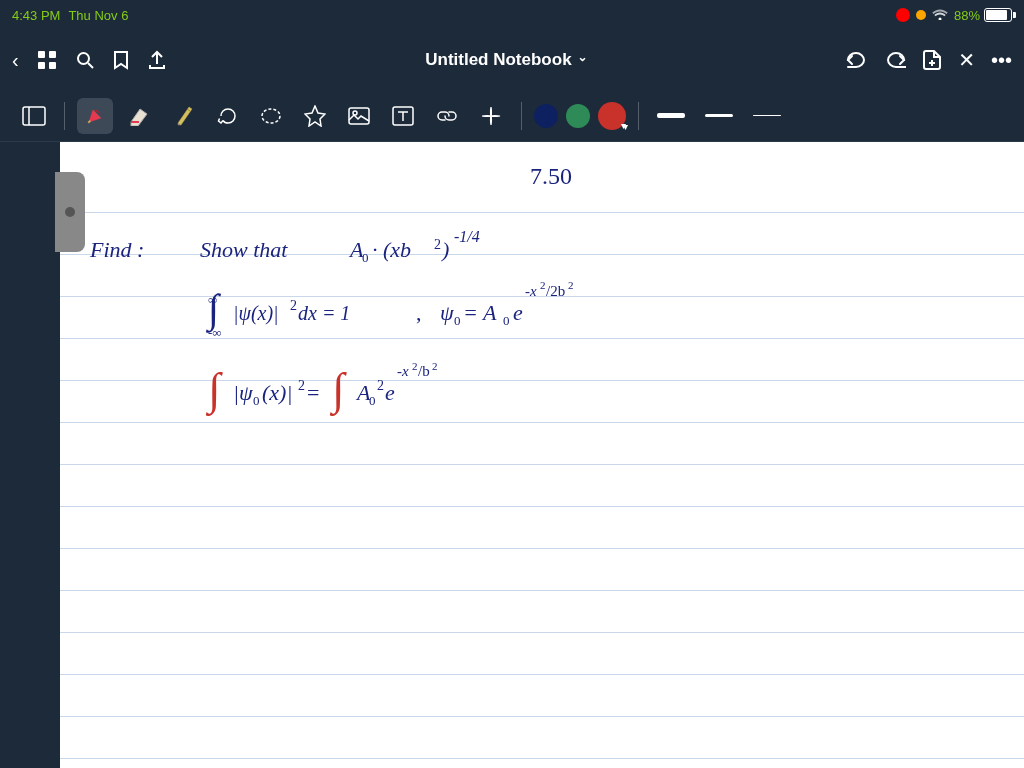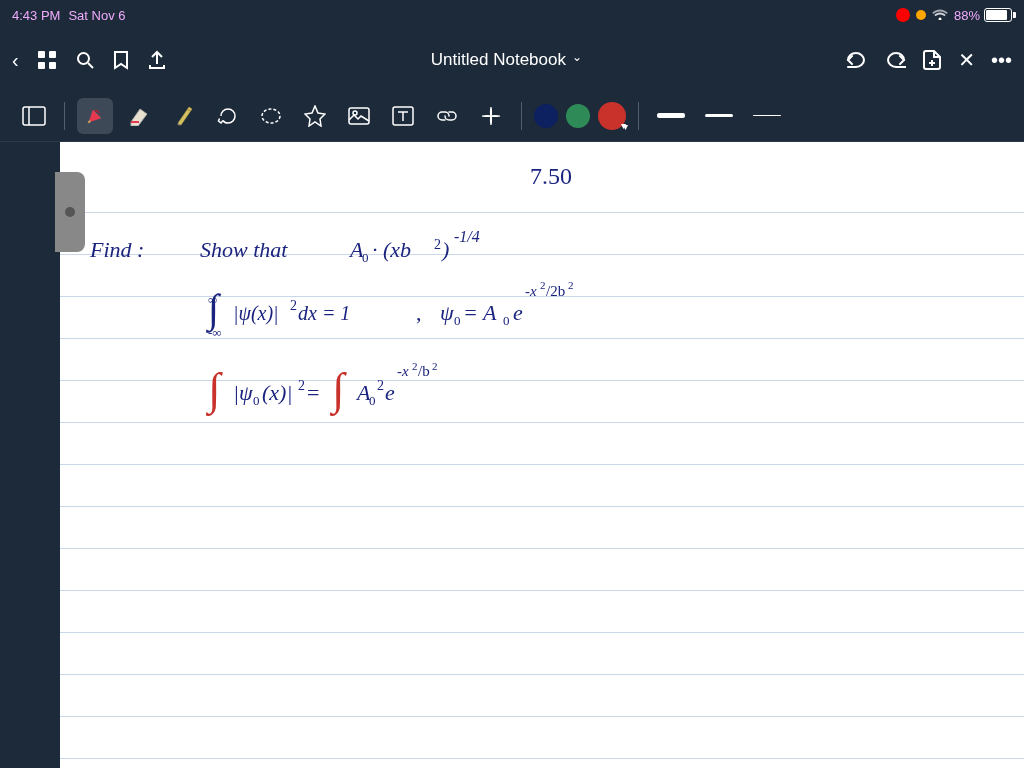--- a/index.html
+++ b/index.html
@@ -6,21 +6,21 @@
     body { width: 1024px; height: 768px; overflow: hidden; background: #1c2a3a; font-family: -apple-system, BlinkMacSystemFont, sans-serif; }
 
     
     #status-bar {
       height: 30px;
       background: #1c2a3a;
       display: flex;
       align-items: center;
       justify-content: space-between;
       padding: 0 12px;
-      color: #f0abfc;
+      color: #84cc16;
       font-size: 13px;
       font-weight: 500;
     }
     #status-bar .left { display: flex; gap: 8px; align-items: center; }
     #status-bar .right { display: flex; gap: 6px; align-items: center; }
     .battery-container { display: flex; align-items: center; gap: 4px; }
     .battery-icon {
       width: 28px; height: 14px; border: 1.5px solid white; border-radius: 3px; position: relative; display: flex; align-items: center; padding: 1px;
     }
     .battery-icon::after { content:''; position:absolute; right:-5px; top:50%; transform:translateY(-50%); width:3px; height:6px; background:white; border-radius:0 1px 1px 0; }
@@ -31,21 +31,21 @@
     
     #toolbar {
       height: 60px;
       background: #1c2a3a;
       display: flex;
       align-items: center;
       justify-content: space-between;
       padding: 0 12px;
     }
     .toolbar-left { display: flex; align-items: center; gap: 18px; }
-    .toolbar-center { display: flex; align-items: flex-start; gap: 4px; color: white; font-size: 17px; font-weight: 400; }
+    .toolbar-center { display: flex; align-items: flex-start; gap: 4px; color: white; font-size: 17px; font-weight: 700; }
     .toolbar-right { display: flex; align-items: center; gap: 16px; }
     .toolbar-btn { color: white; background: none; border: none; cursor: pointer; font-size: 20px; display: flex; align-items: center; justify-content: center; }
     .chevron-down { font-size: 12px; color: white; margin-left: 2px; }
 
     
     #tool-row {
       height: 52px;
       background: #1c2a3a;
       display: flex;
       align-items: center;
@@ -108,21 +108,21 @@
       width: 100%;
       height: 100%;
     }
   </style>
 </head>
 <body>
 
 <div id="status-bar">
   <div class="left">
     <span>4:43 PM</span>
-    <span>Sat Nov 6</span>
+    <span>Thu Nov 6</span>
   </div>
   <div class="right">
     <div class="record-dot"></div>
     <div class="orange-dot"></div>
     <span>
       <svg width="16" height="12" viewBox="0 0 16 12" fill="white">
         <path d="M8 9.5a1.5 1.5 0 1 1 0 3 1.5 1.5 0 0 1 0-3z"></path>
         <path d="M8 6.5C9.7 6.5 11.2 7.2 12.3 8.3L13.7 6.9C12.2 5.4 10.2 4.5 8 4.5s-4.2.9-5.7 2.4l1.4 1.4C4.8 7.2 6.3 6.5 8 6.5z" opacity="0.8"></path>
         <path d="M8 3.5c2.5 0 4.8 1 6.4 2.6l1.4-1.4C13.9 2.8 11.1 1.5 8 1.5S2.1 2.8.2 4.7l1.4 1.4C3.2 4.5 5.5 3.5 8 3.5z" opacity="0.6"></path>
       </svg>

